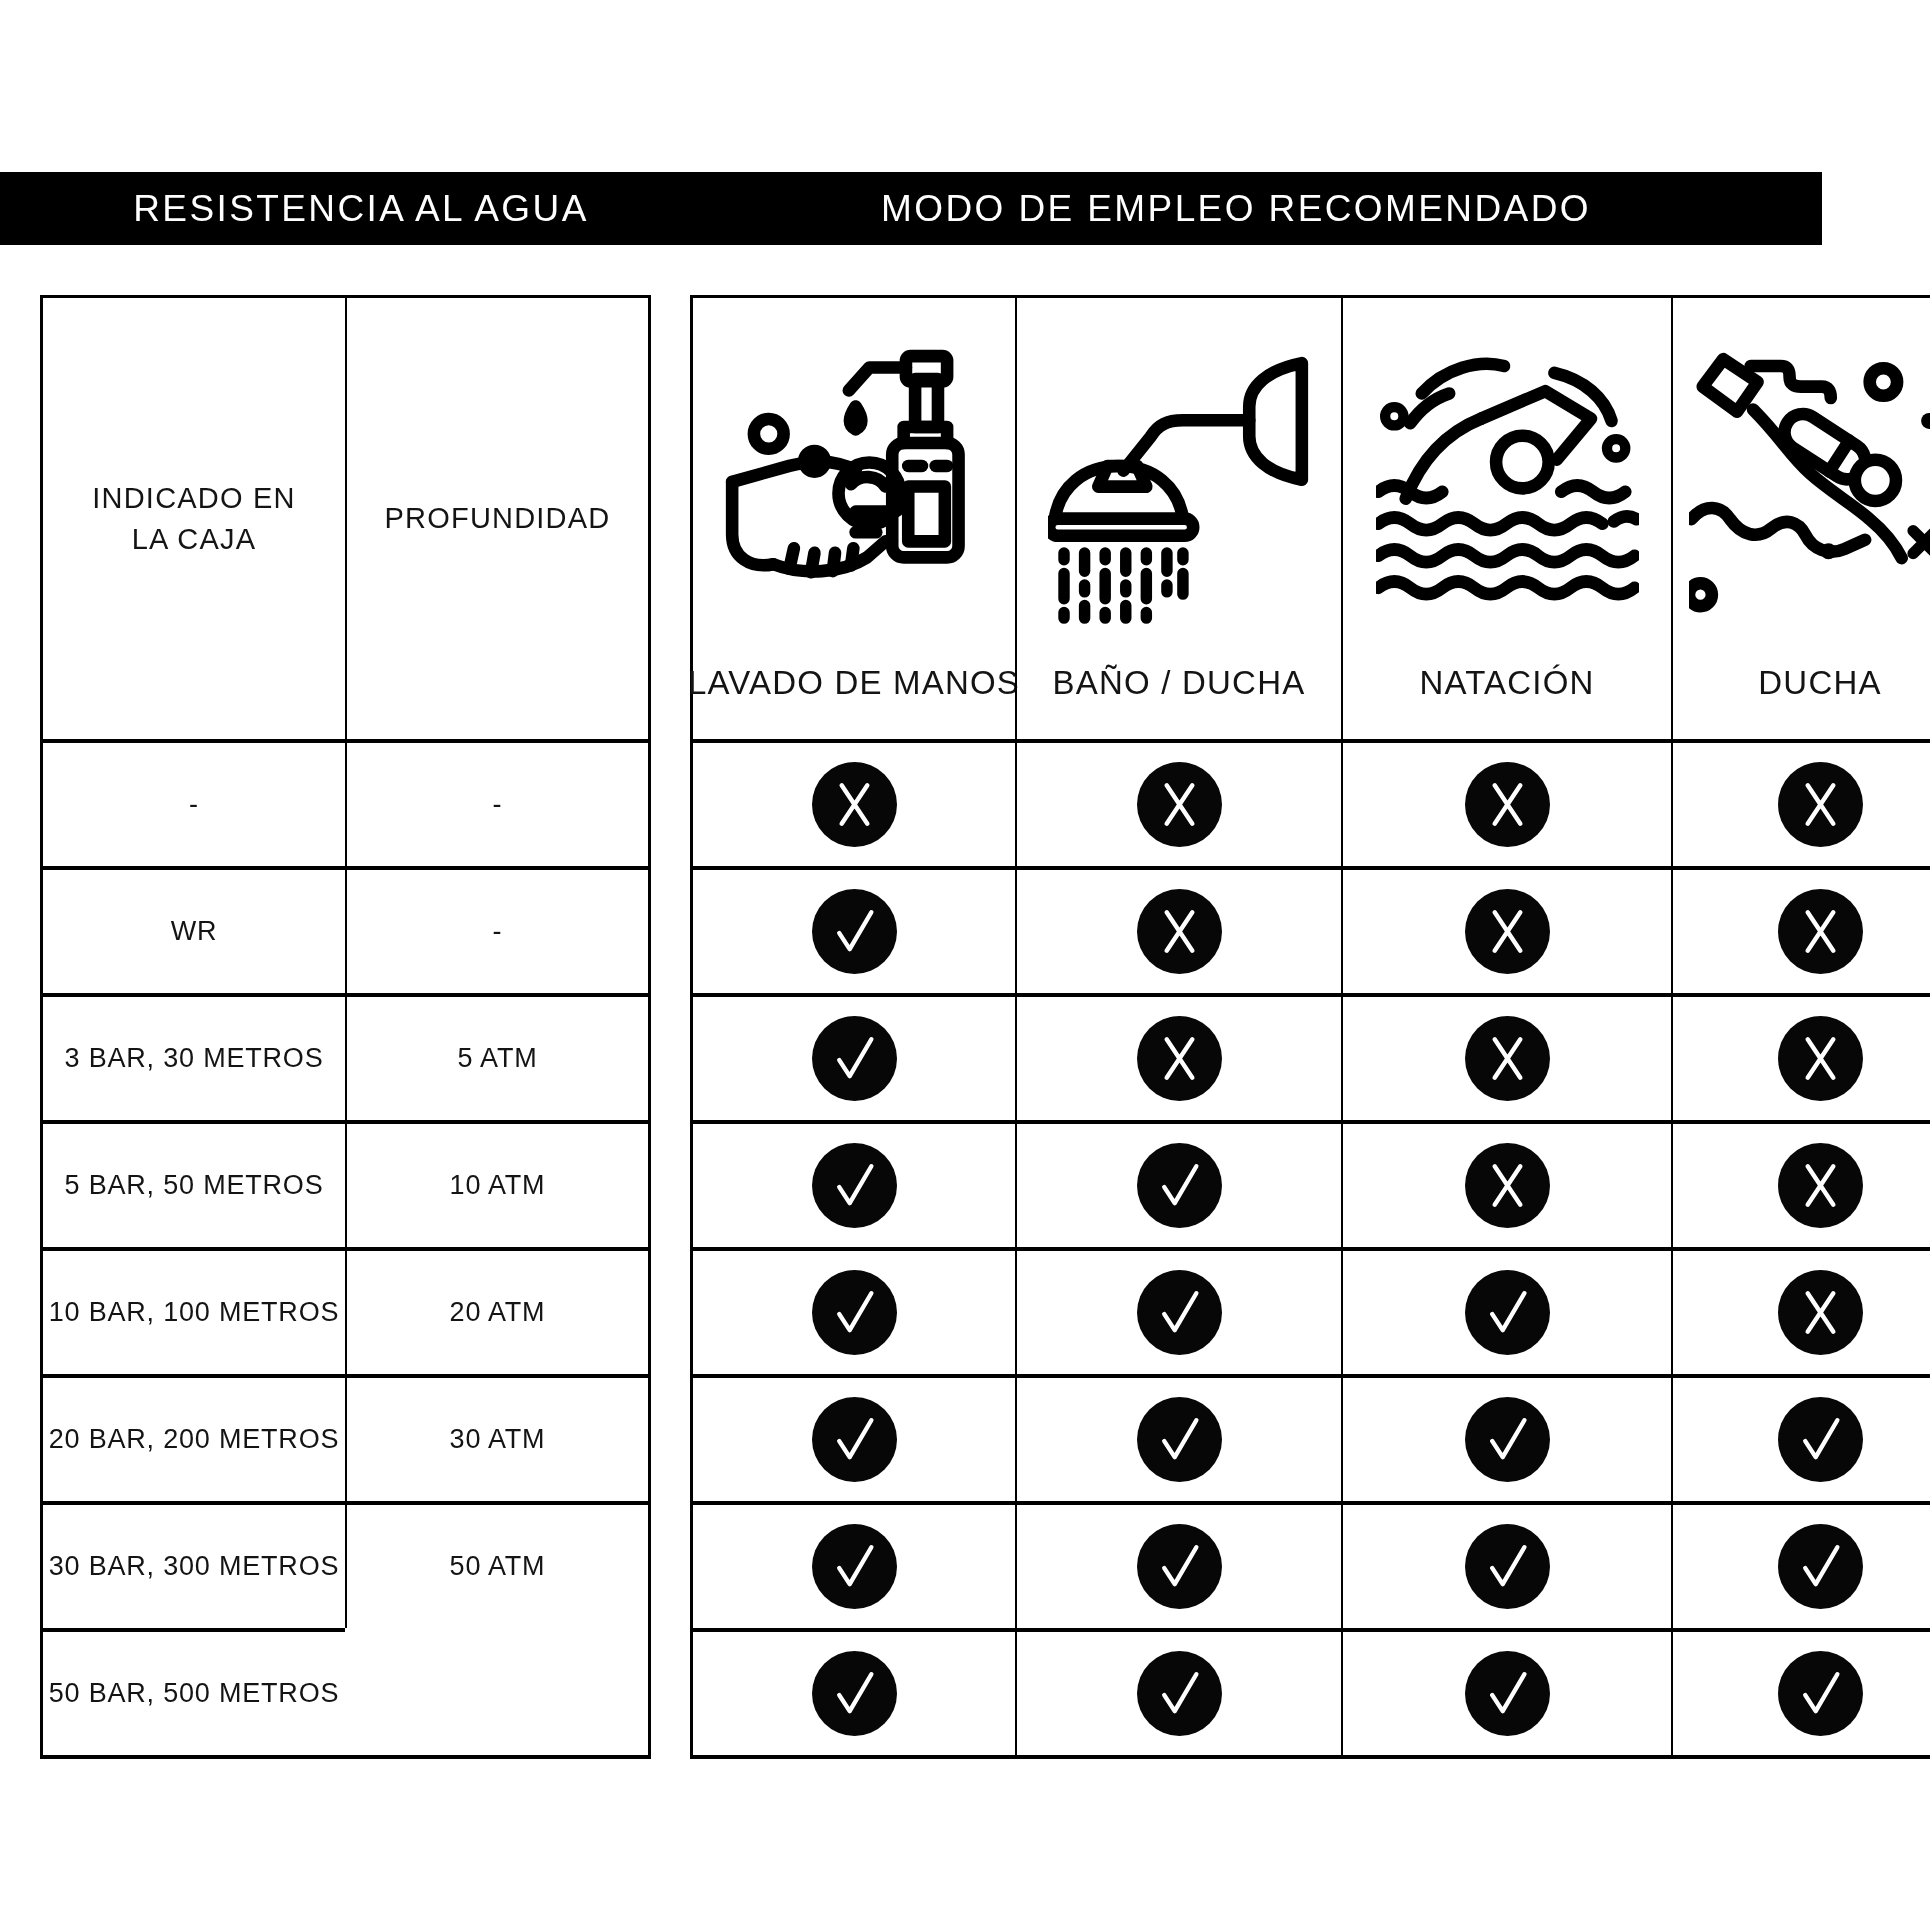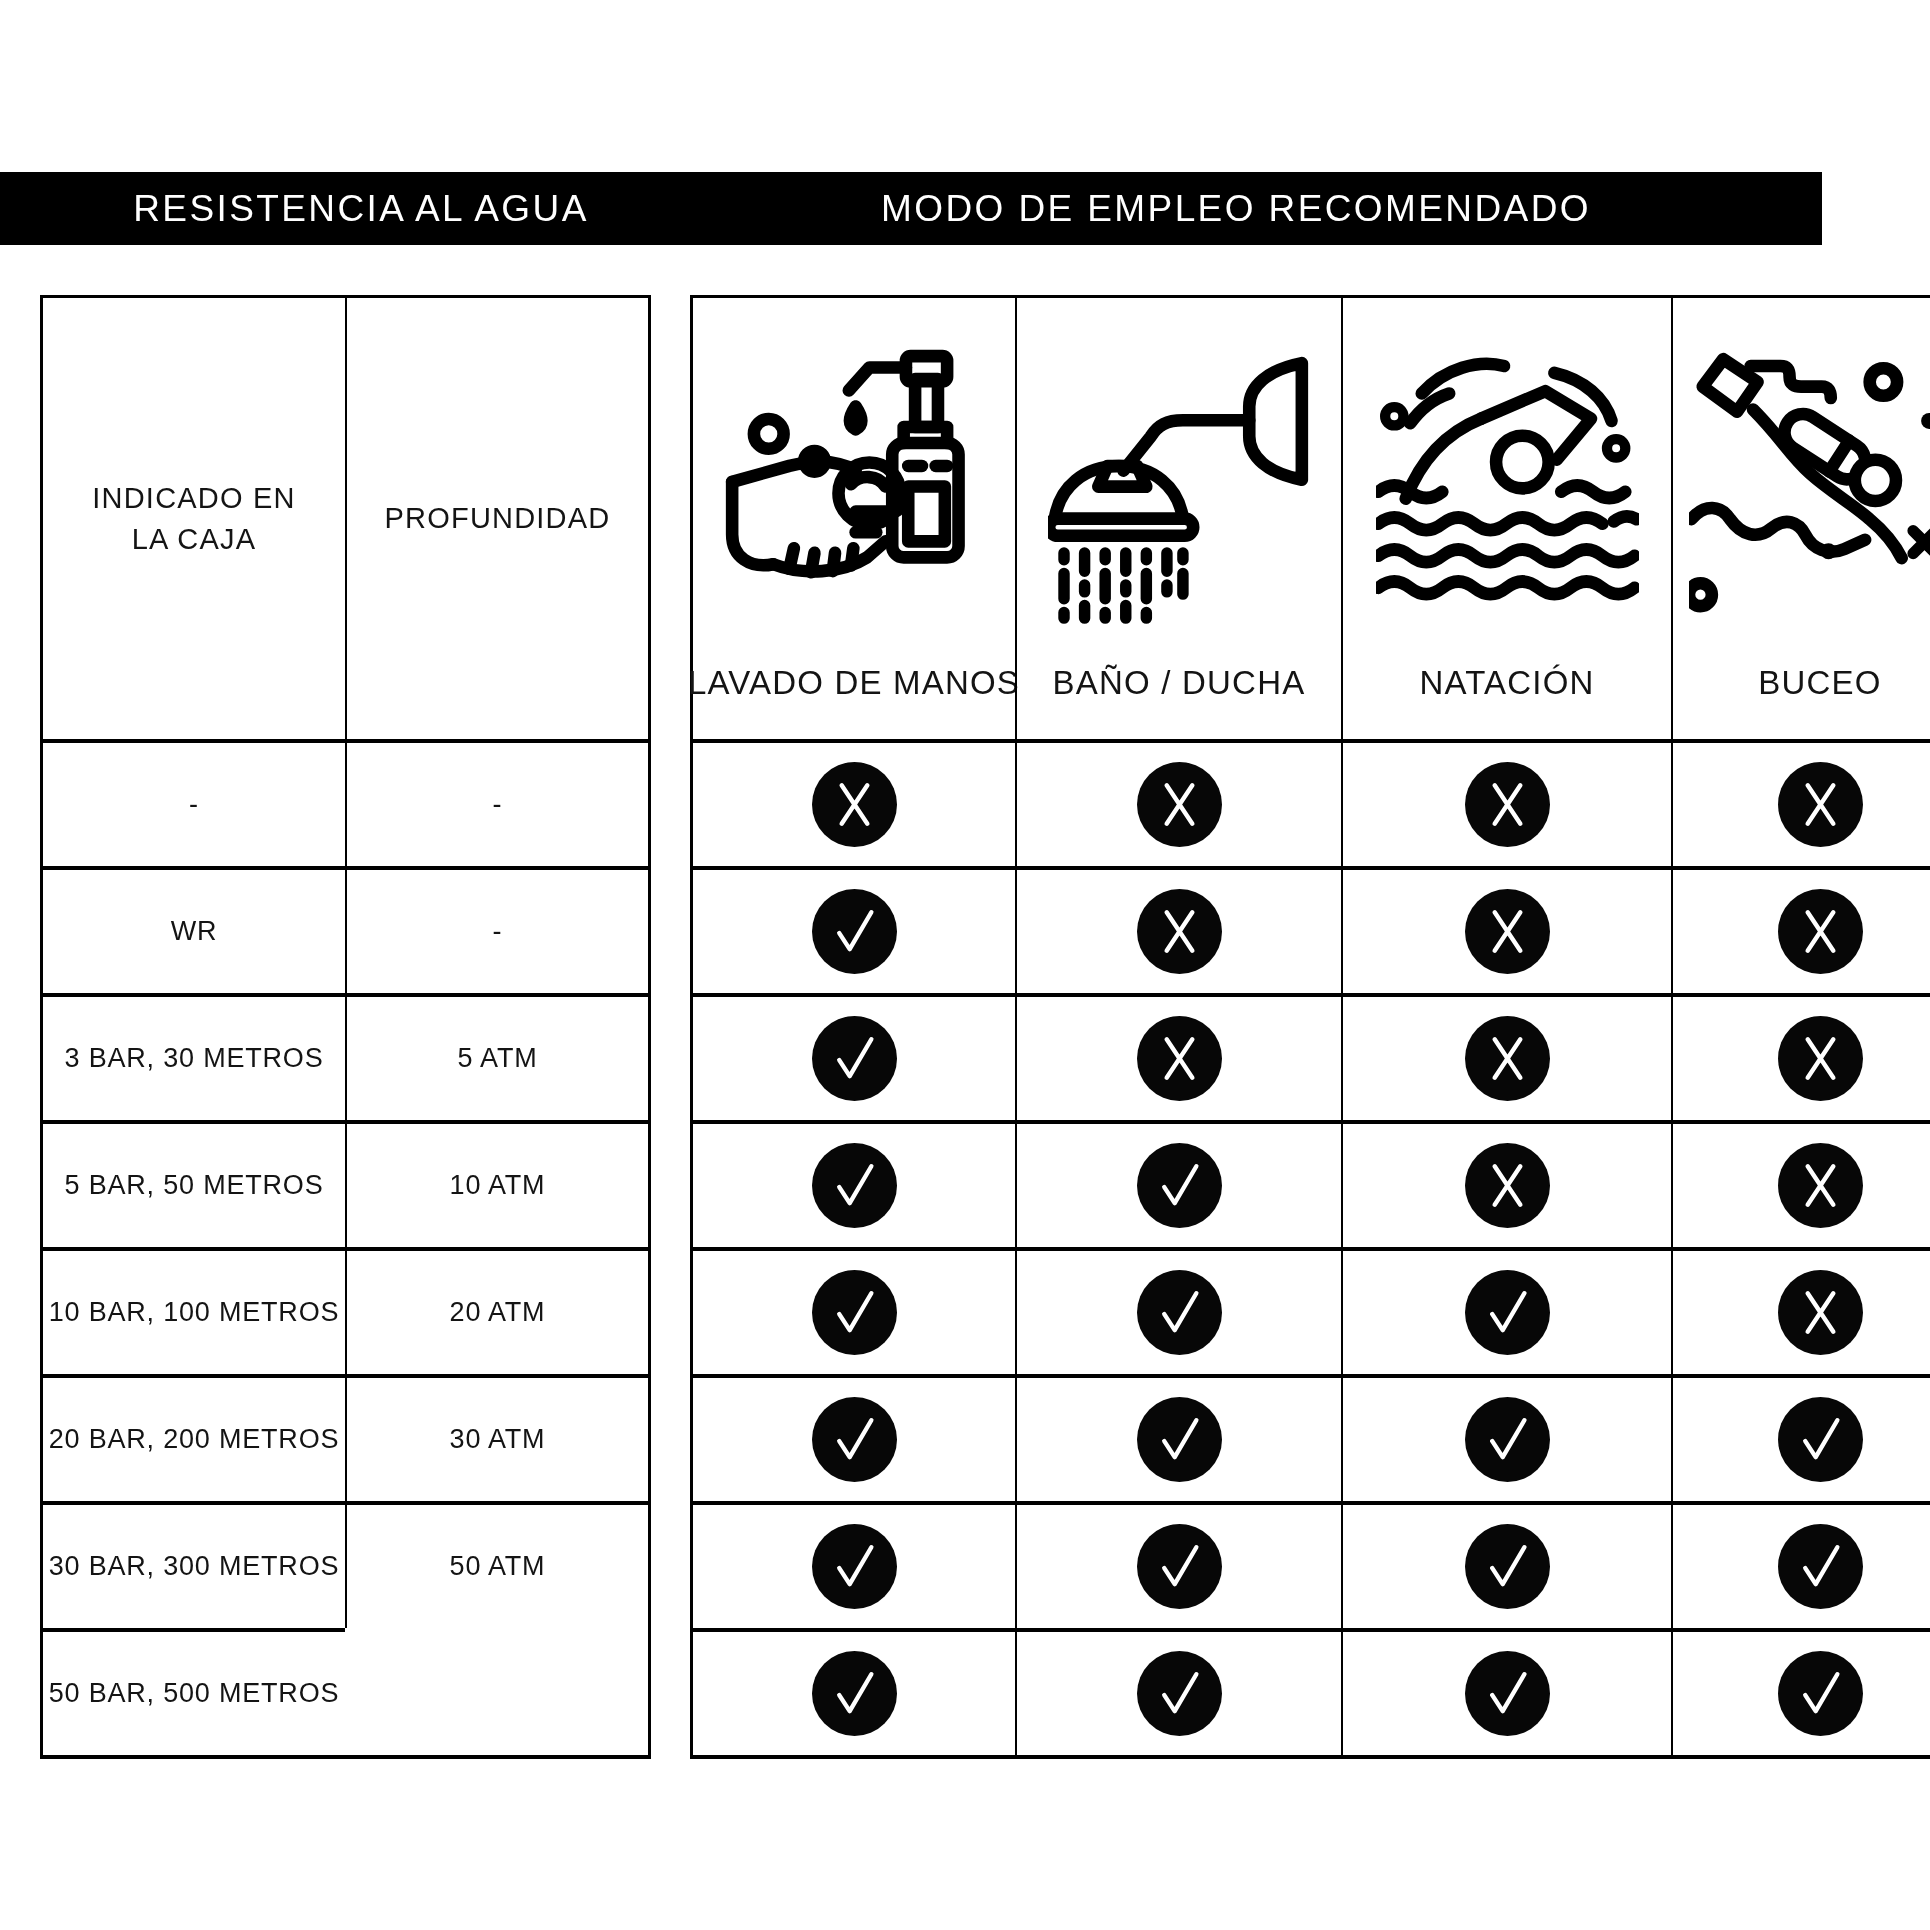--- a/index.html
+++ b/index.html
@@ -172,21 +172,21 @@
             <path d="M54 14 H80 C88 14 88 20 88 24 C88 30 92 32 98 32 H116 C122 32 124 36 124 42"></path>
             <circle cx="170" cy="28" r="12"></circle>
             <circle cx="210" cy="62" r="7" fill="#000000" stroke="none"></circle>
             <path d="M196 158 l20 20 M216 158 l-20 20" stroke-width="10"></path>
             <circle cx="122" cy="176" r="7" fill="#000000" stroke="none"></circle>
             <path d="M2 148 C14 134 28 136 36 148 C46 162 60 166 72 156 C84 146 96 150 102 162 C108 174 122 180 136 174 L154 166"></path>
             <circle cx="10" cy="214" r="10"></circle>
           </g>
         </svg>
       </div>
-    <div class="activity-label">BUCEO</div>
+    <div class="activity-label">DUCHA</div>
   </div>
 
   <div class="cell mark">
       <svg viewBox="0 0 106 106">
         <circle cx="53" cy="53" r="53" fill="#070707"></circle>
         <path d="M37 29 L69 77 M69 29 L37 77" fill="none" stroke="#ffffff" stroke-width="5.5" stroke-linecap="round"></path>
       </svg>
     </div>
   <div class="cell mark">
       <svg viewBox="0 0 106 106">

